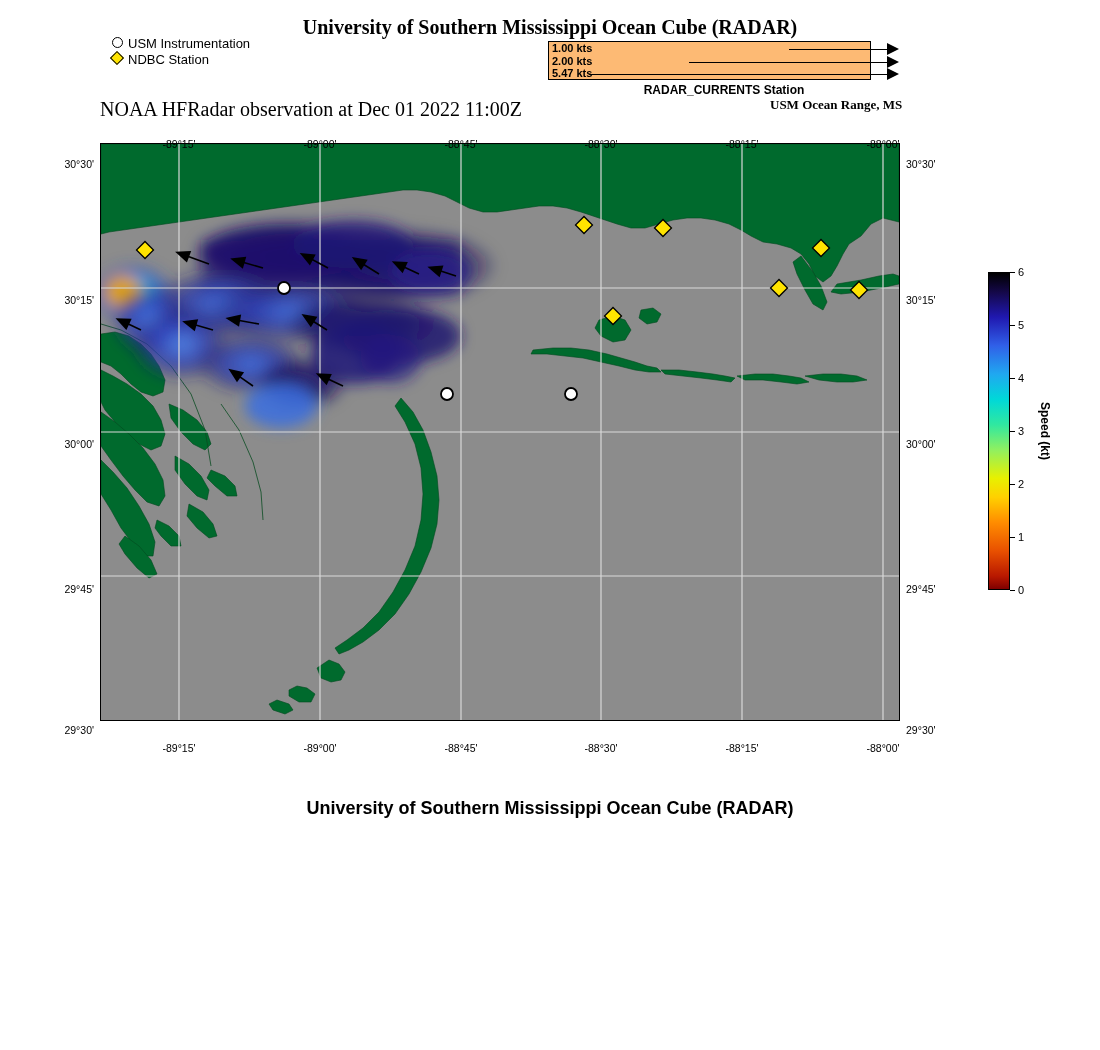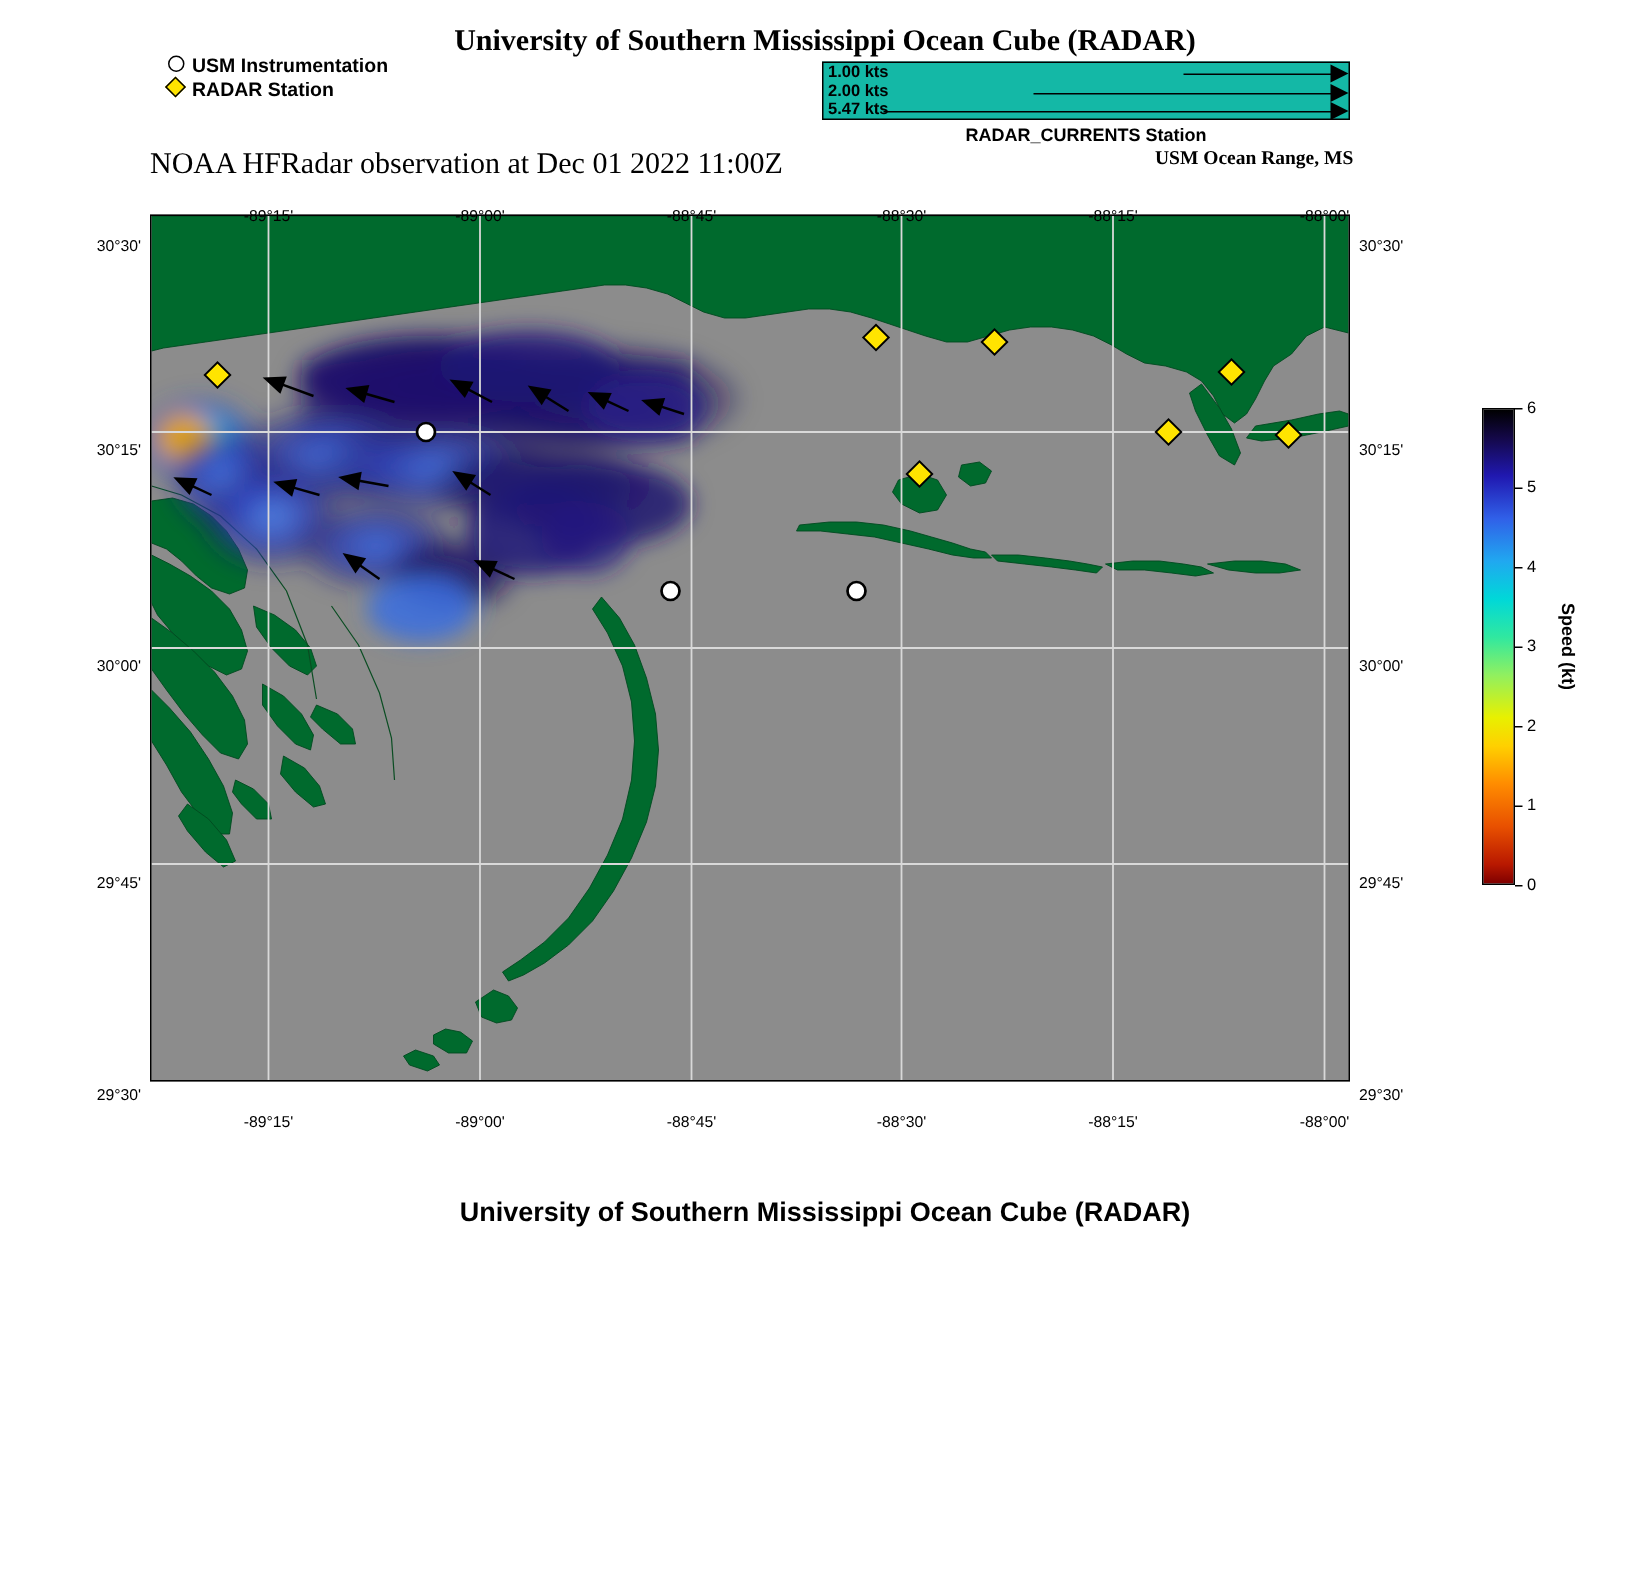--- a/index.html
+++ b/index.html
@@ -53,44 +53,44 @@
     align-items: center;
     height: 15px;
     margin-bottom: 1px;
   }
   .legend-sym {
     width: 18px; height: 15px;
     position: relative;
   }
   .legend-text {
     font-size: 13px;
-    font-weight: bold;
+    font-weight: normal;
     font-family: "Liberation Sans", sans-serif;
     line-height: 15px;
   }
   .circle-sym {
     position: absolute; left: 2px; top: 1px;
     width: 11px; height: 11px; border-radius: 50%;
     background: #ffffff; border: 1.6px solid #000000;
     box-sizing: border-box;
   }
   .diamond-sym {
     position: absolute; left: 2px; top: 1px;
     width: 10px; height: 10px;
     background: #ffe400; border: 1.3px solid #000000;
     box-sizing: border-box;
     transform: rotate(45deg);
   }
 
   
   #vector-key {
     left: 548px; top: 41px;
-    width: 352px; height: 39px;
+    width: 323px; height: 39px;
     border: 1.2px solid #000000;
-    background: #14b8a6;
+    background: #fdba74;
     box-sizing: border-box;
   }
   .vk-row { position: absolute; left: 0; width: 352px; height: 13px; }
   .vk-label {
     position: absolute; left: 3px; top: -1px;
     font-size: 11px; font-weight: bold;
     font-family: "Liberation Sans", sans-serif;
   }
   .vk-line {
     position: absolute; top: 6px; height: 1.2px; background: #000000;
@@ -192,21 +192,21 @@
   <div class="legend-row">
     <span class="legend-sym">
         <span class="circle-sym"></span>
       </span>
     <span class="legend-text">USM Instrumentation</span>
   </div>
   <div class="legend-row">
     <span class="legend-sym">
         <span class="diamond-sym"></span>
       </span>
-    <span class="legend-text">RADAR Station</span>
+    <span class="legend-text">NDBC Station</span>
   </div>
 </div>
 
 <div class="abs" id="vector-key">
   <div class="vk-row" style="top:1px;">
     <span class="vk-label">1.00 kts</span>
     <span class="vk-line" style="left:240px; width:100px;"></span>
     <span class="vk-head" style="left:338px;"></span>
   </div>
   <div class="vk-row" style="top:14px;">

